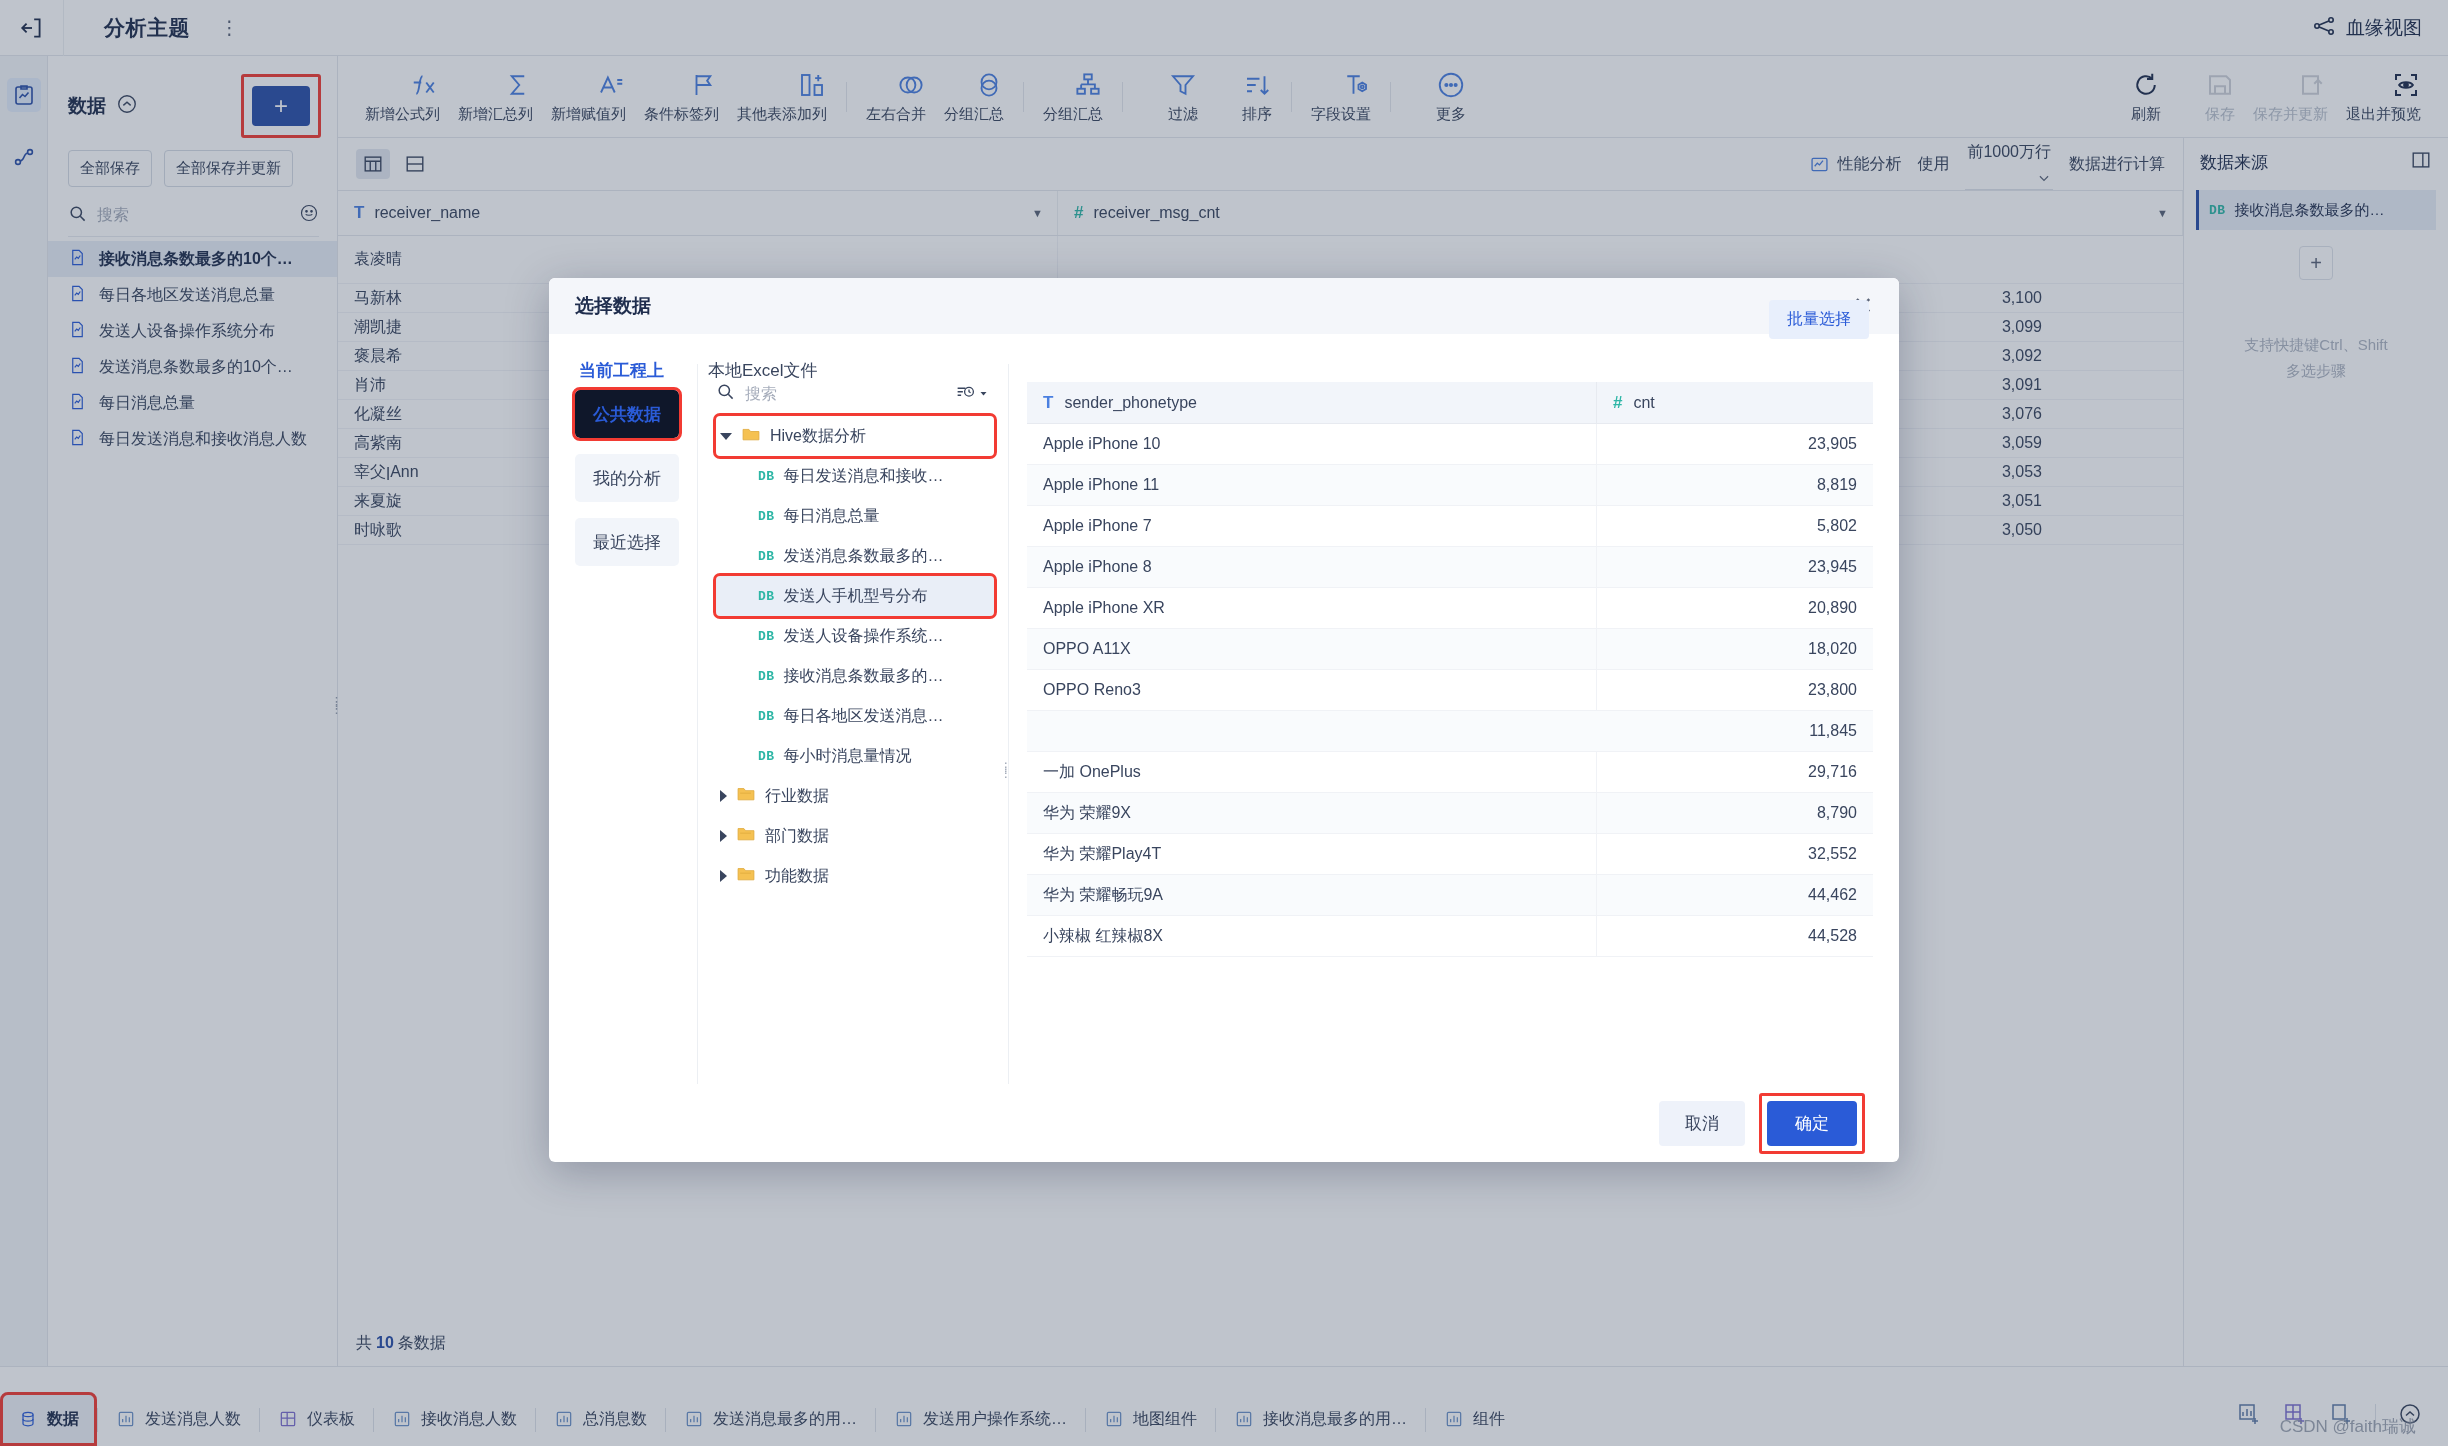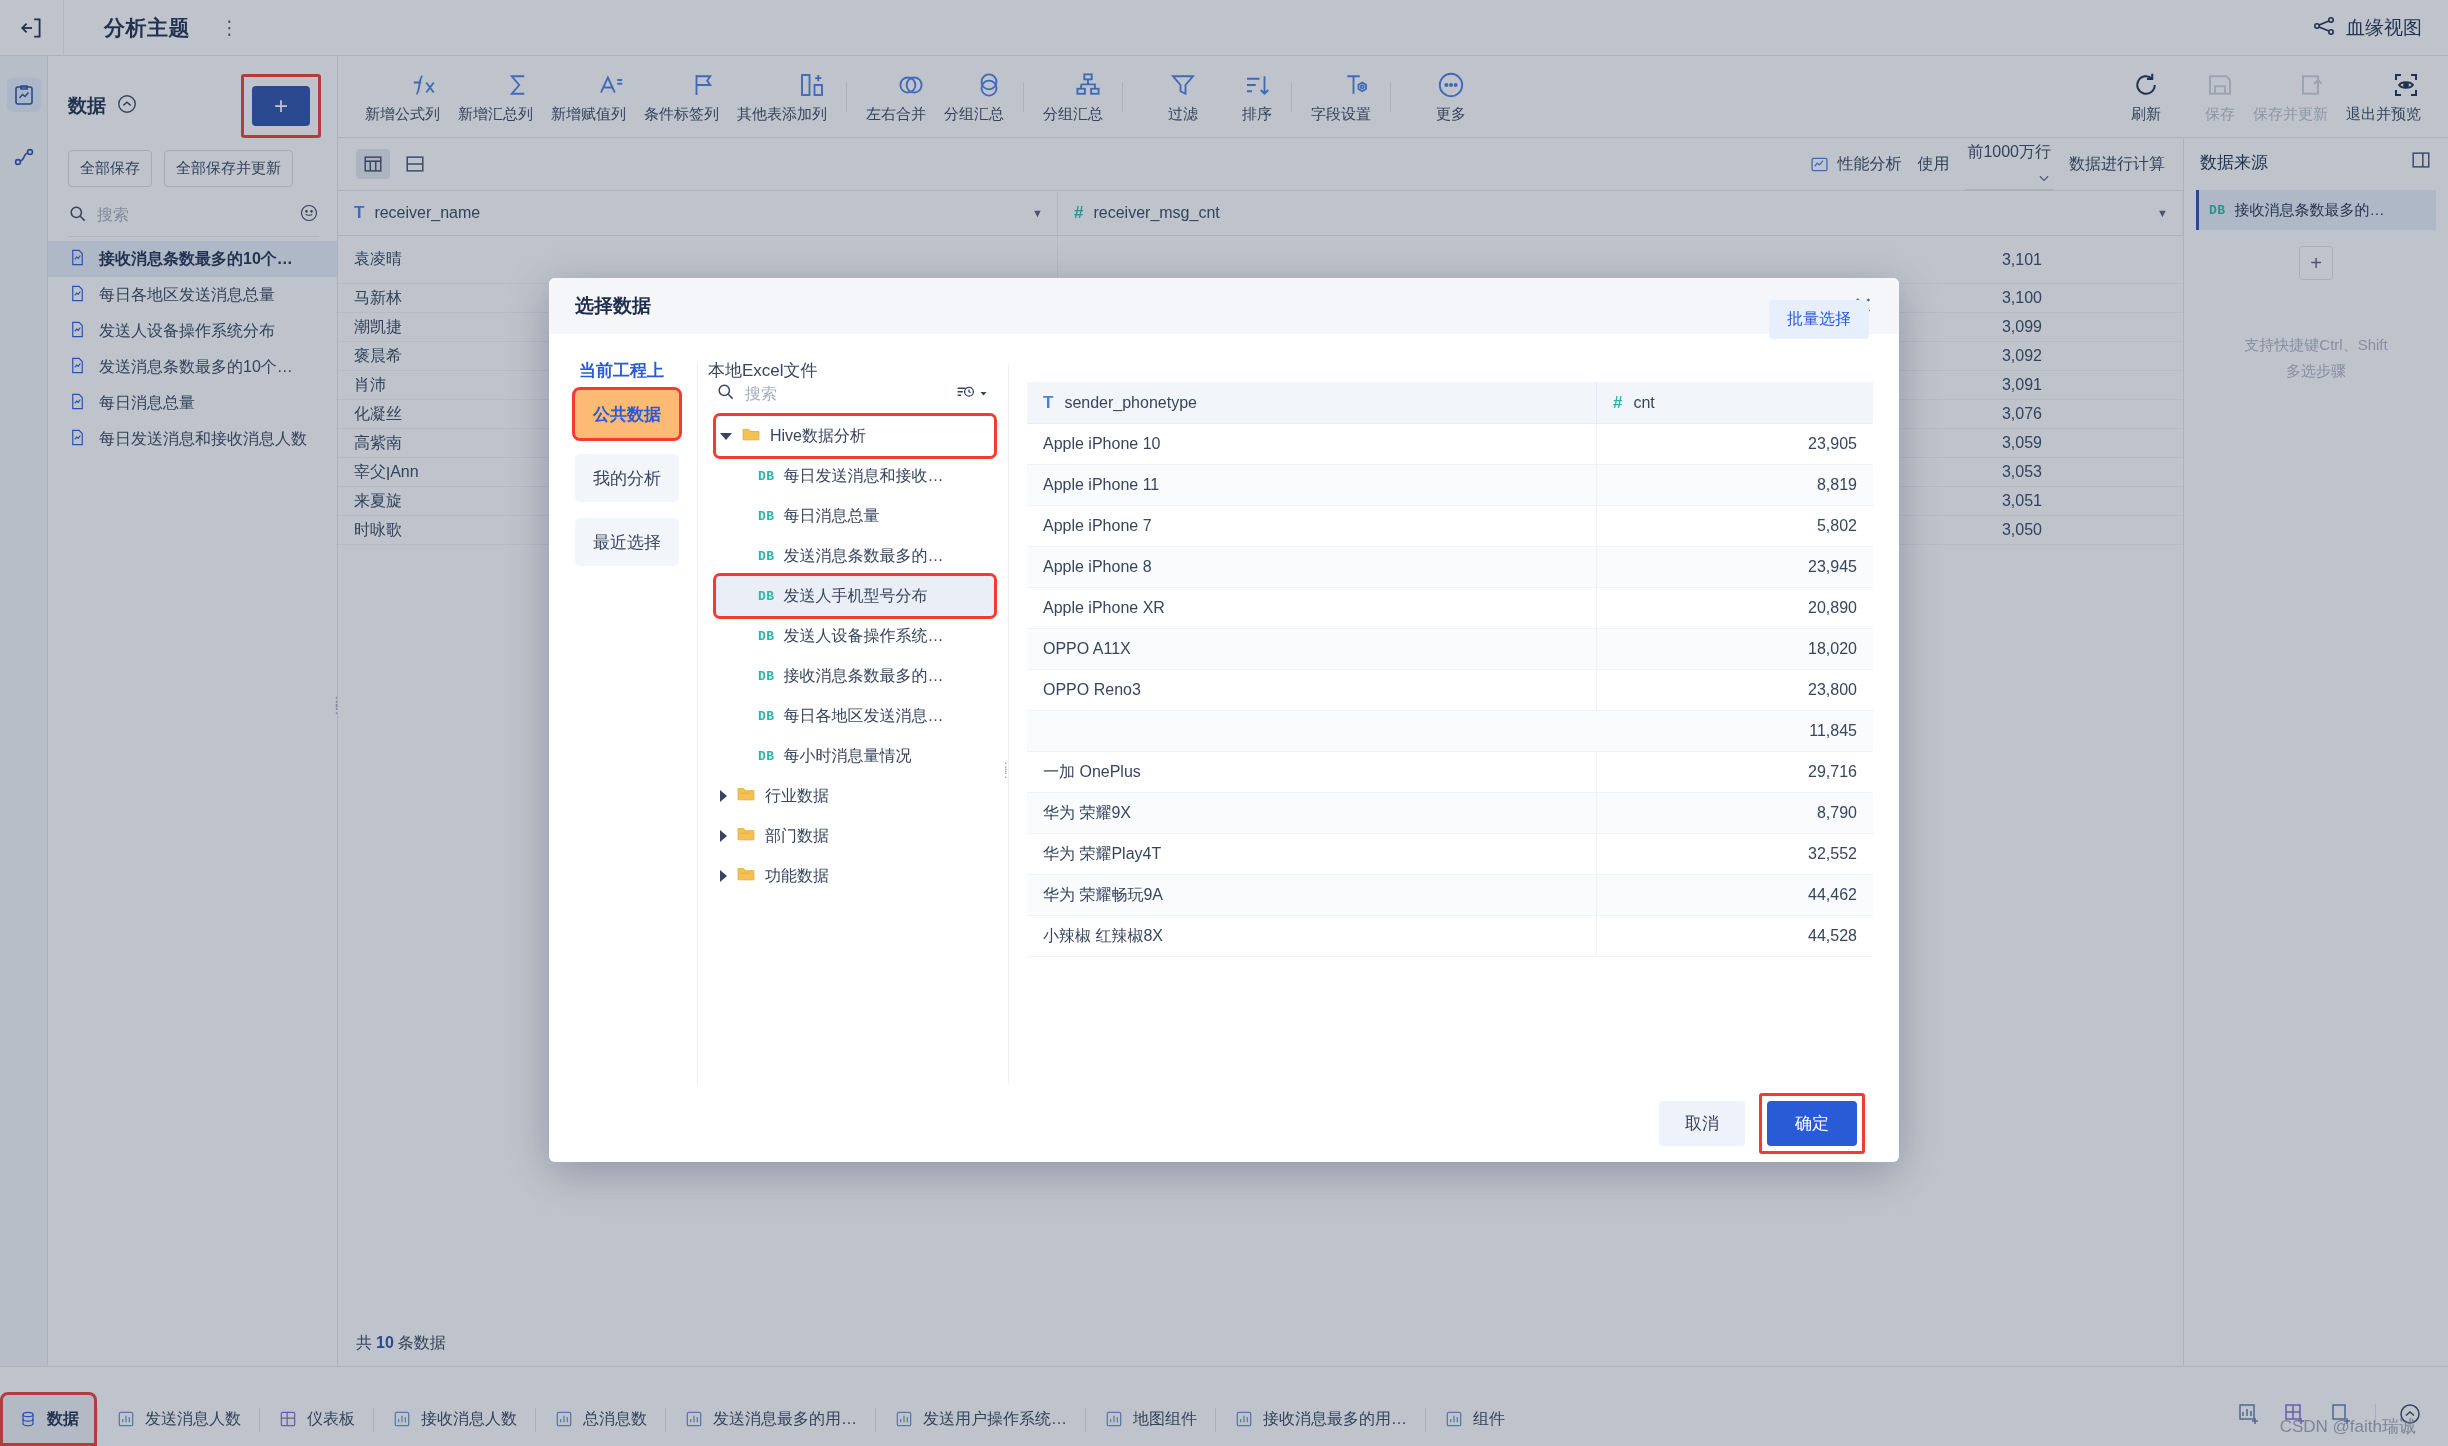--- a/index.html
+++ b/index.html
@@ -182,21 +182,21 @@
   .m-batch {
     position:absolute; right:30px; top:22px; background:#e8effc; color:#2a5bd7;
     font-size:16px; padding:9px 18px; border-radius:4px;
   }
   .m-body { display:flex; position:absolute; top:86px; left:0; right:0; bottom:78px; }
   .m-side { width:148px; padding:26px 18px 0 26px; display:flex; flex-direction:column; gap:16px; }
   .m-side-item {
     height:48px; border-radius:5px; background:#f2f5fa; display:flex; align-items:center; justify-content:center;
     font-size:17px; color:#39455e;
   }
-  .m-side-item.active { background:#fdba74; color:#2a5bd7; font-weight:600; }
+  .m-side-item.active { background:#0f172a; color:#2a5bd7; font-weight:600; }
   .m-side-item.hl { outline:3px solid #f23b33; }
   .m-tree { width:312px; border-left:1px solid #eceff3; border-right:1px solid #eceff3; padding:18px 14px 0 18px; position:relative;}
   .m-search {
     display:flex; align-items:center; gap:10px; border-bottom:1px solid #e7eaf0; padding-bottom:10px; margin-right:6px;
   }
   .m-search input { border:0; outline:0; font-size:16px; color:#39455e; width:150px; font-family:inherit; background:transparent;}
   .m-search input::placeholder { color:#a6adbb; }
   .m-hist { margin-left:auto; display:flex; align-items:center; gap:3px; }
   .tree-row {
     display:flex; align-items:center; gap:9px; height:40px; font-size:16px; color:#39455e;
@@ -545,21 +545,20 @@
         <div class="gh-cell" style="width:1125px">
           <span class="h-ic">#</span>
           <span>receiver_msg_cnt</span>
           <span class="caret">▼</span>
         </div>
       </div>
 
       <div>
         <div class="grid-row" style="height:48px">
           <div class="gr-name">袁凌晴</div>
-          <div class="gr-val">3,101</div>
         </div>
         <div class="grid-row" style="height:29px">
           <div class="gr-name">马新林</div>
           <div class="gr-val">3,100</div>
         </div>
         <div class="grid-row" style="height:29px">
           <div class="gr-name">潮凯捷</div>
           <div class="gr-val">3,099</div>
         </div>
         <div class="grid-row" style="height:29px">

